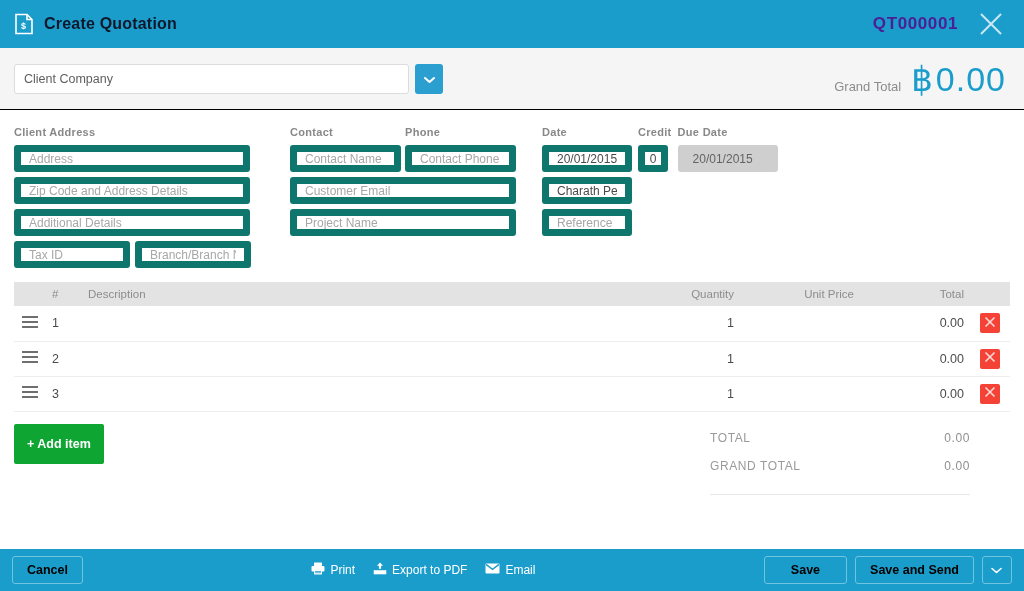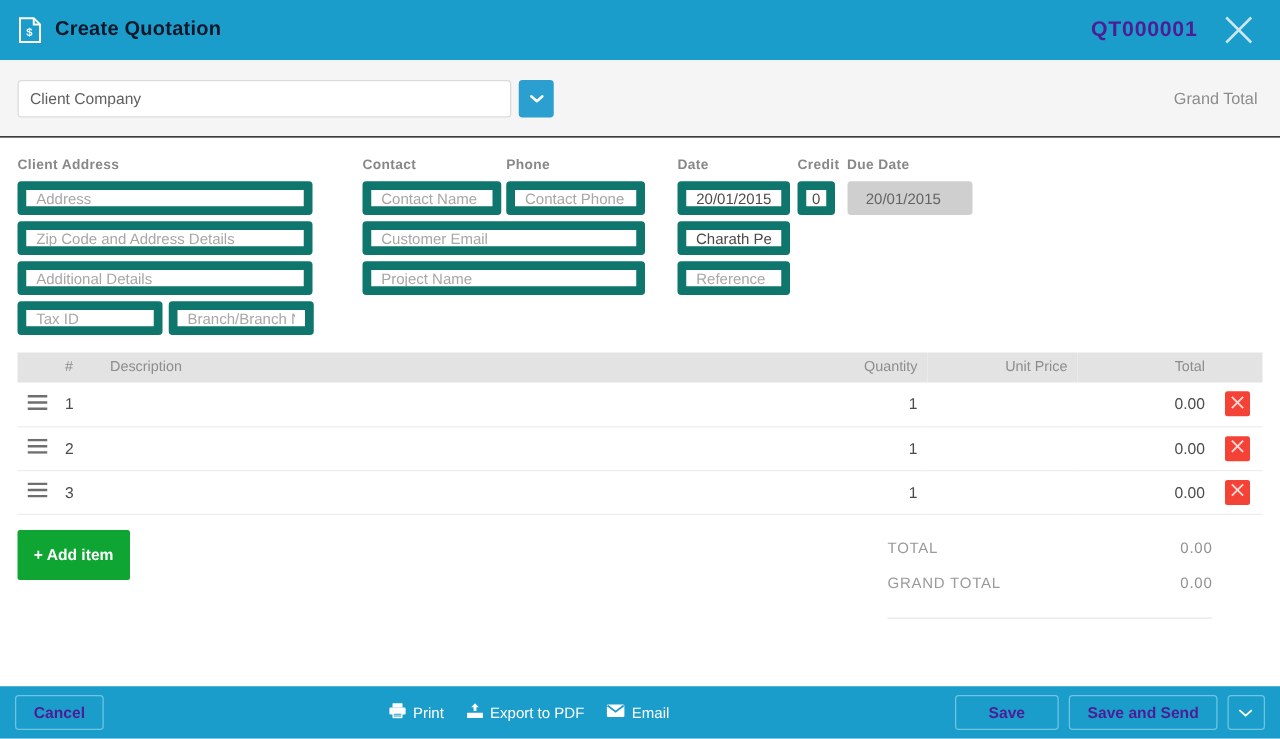--- a/index.html
+++ b/index.html
@@ -179,21 +179,21 @@
 
   
   .bottombar {
     margin-top: auto;
     height: 42px; background: #1b9dcc;
     display: flex; align-items: center;
     padding: 0 12px;
     flex: 0 0 42px;
   }
   .btn-ghost {
-    background: transparent; color: #4c1d95;
+    background: transparent; color: #000000;
     border: 1px solid #6fc4e0; border-radius: 3px;
     font-family: "Liberation Sans", sans-serif;
     font-size: 12.5px; font-weight: bold;
     height: 28px; padding: 0 14px; cursor: pointer;
   }
   .mid-actions {
     margin: 0 auto; display: flex; align-items: center; gap: 18px;
   }
   .mid-act {
     display: flex; align-items: center; gap: 5px;
@@ -236,20 +236,21 @@
       <span class="company-dd">
         <span>
           <svg width="11" height="8" viewBox="0 0 11 8">
               <path d="M1 2l4.5 4L10 2" stroke="#ffffff" stroke-width="2" fill="none" stroke-linecap="round" stroke-linejoin="round"></path>
             </svg>
         </span>
       </span>
     </div>
     <div class="grand-wrap">
       <span class="grand-label">Grand Total</span>
+      <span class="grand-amount"><span class="baht">฿</span><span>0.00</span></span>
     </div>
   </div>
 
   <div class="form-area">
 
     <div class="g-client">
       <span class="col-label">Client Address</span>
       <input class="fld wide row-gap" type="text" placeholder="Address" style="">
       <input class="fld wide row-gap" type="text" placeholder="Zip Code and Address Details" style="">
       <input class="fld wide row-gap" type="text" placeholder="Additional Details" style="">

